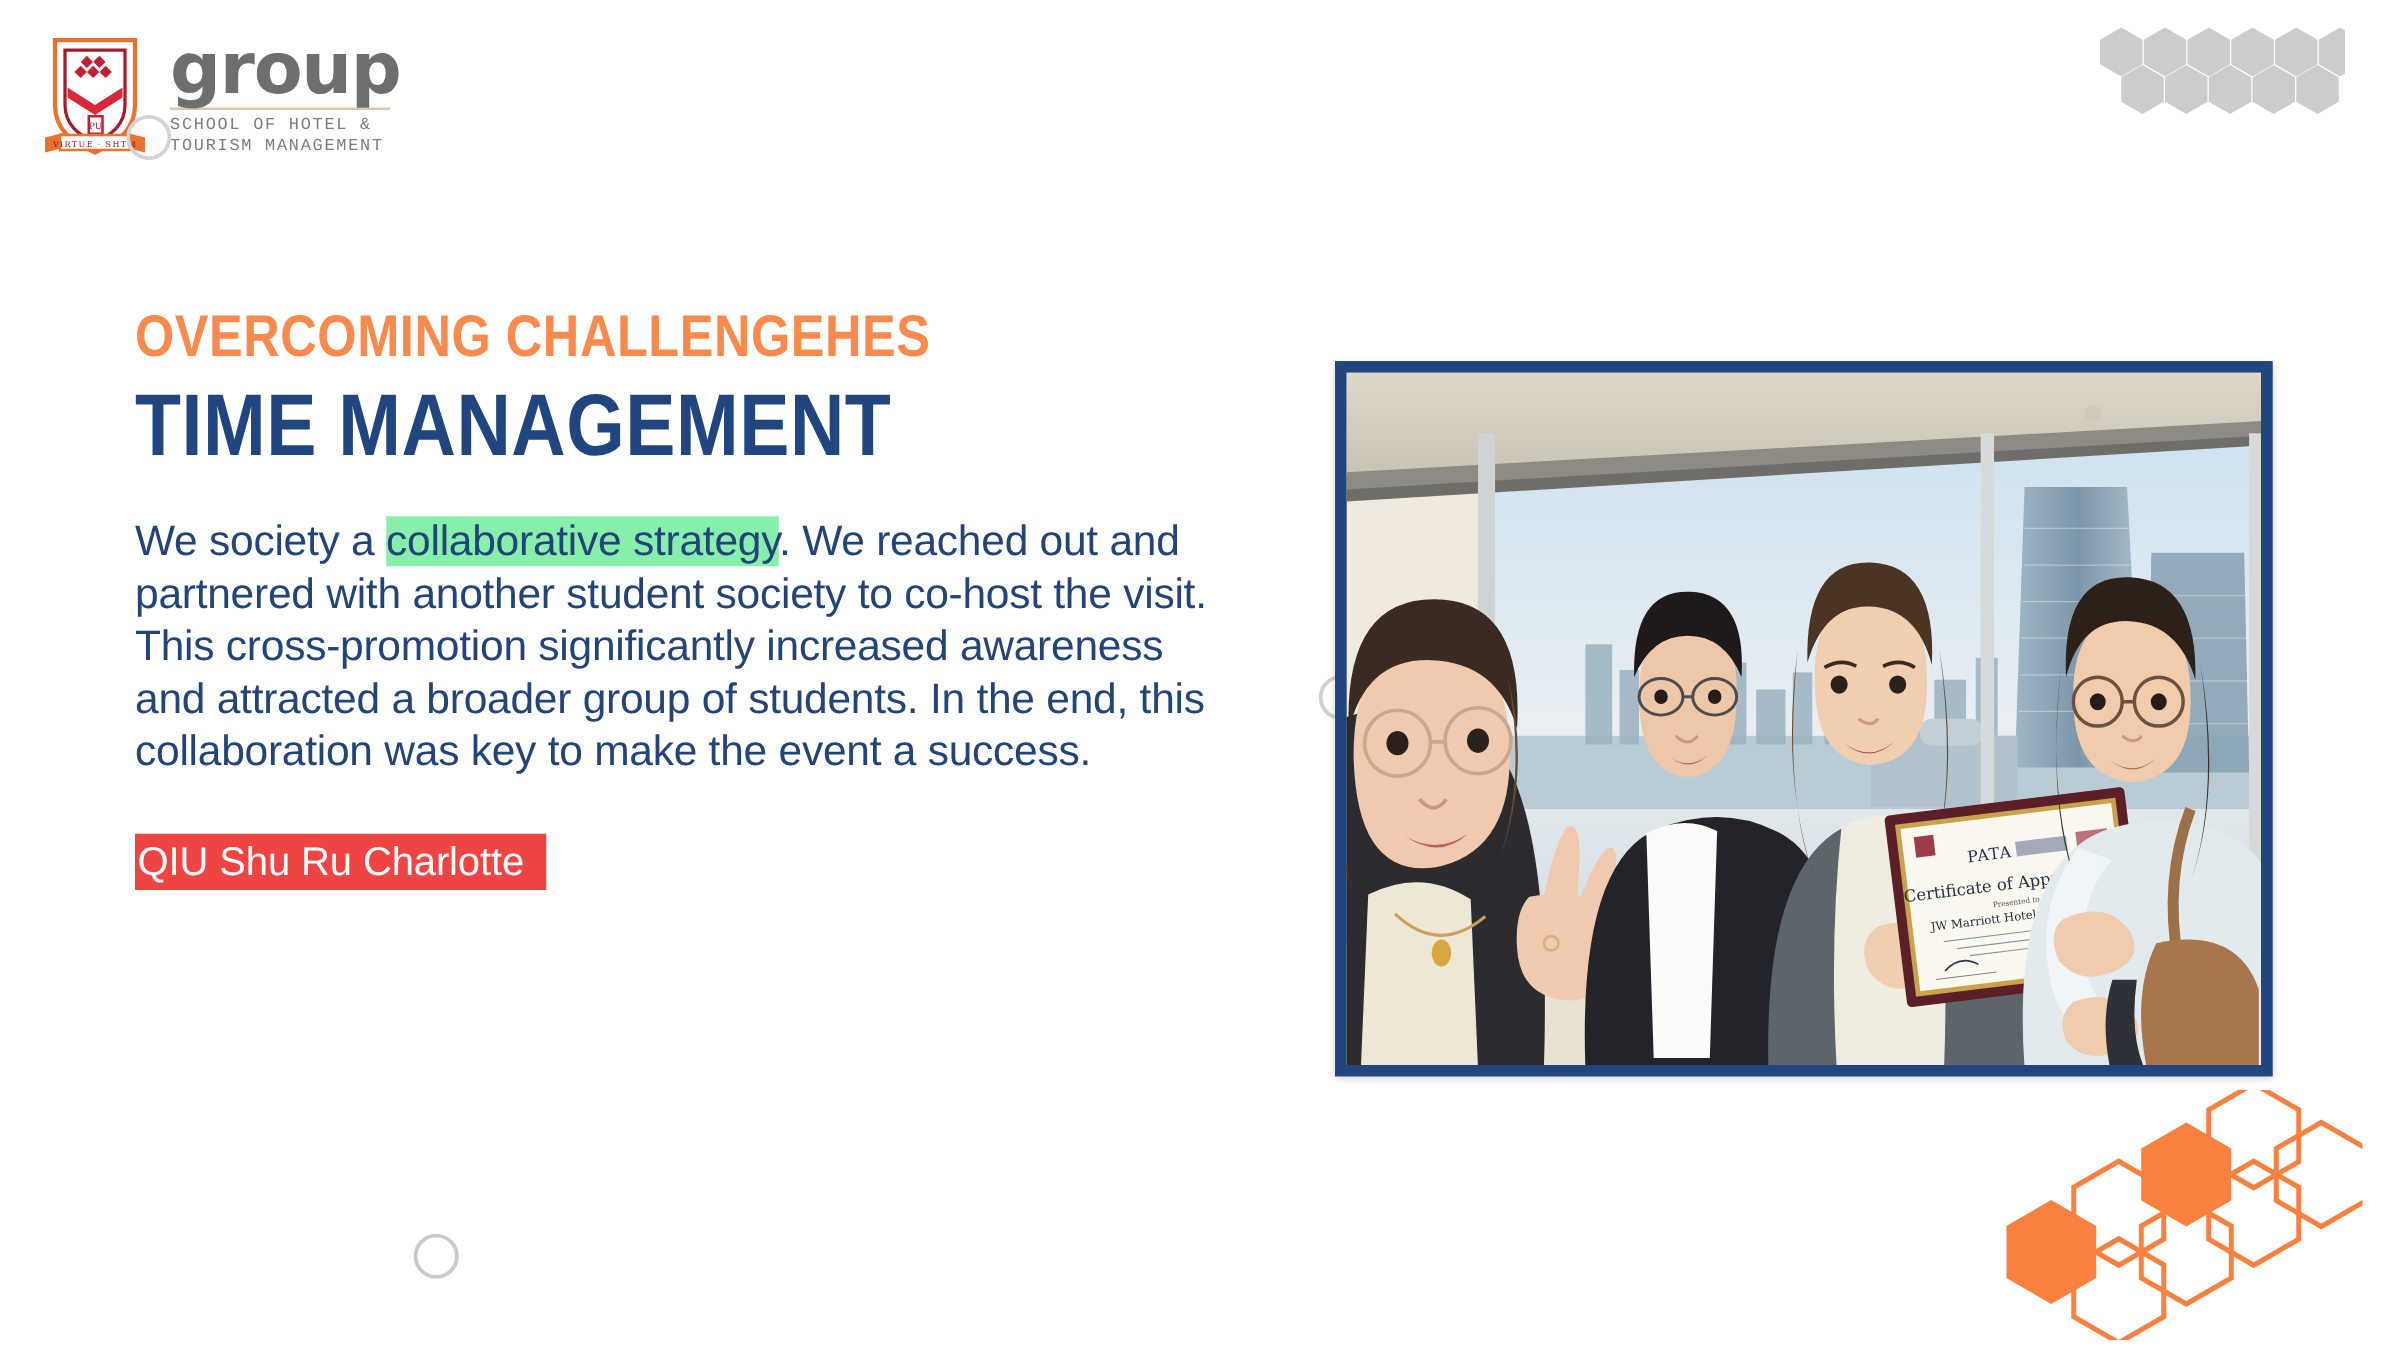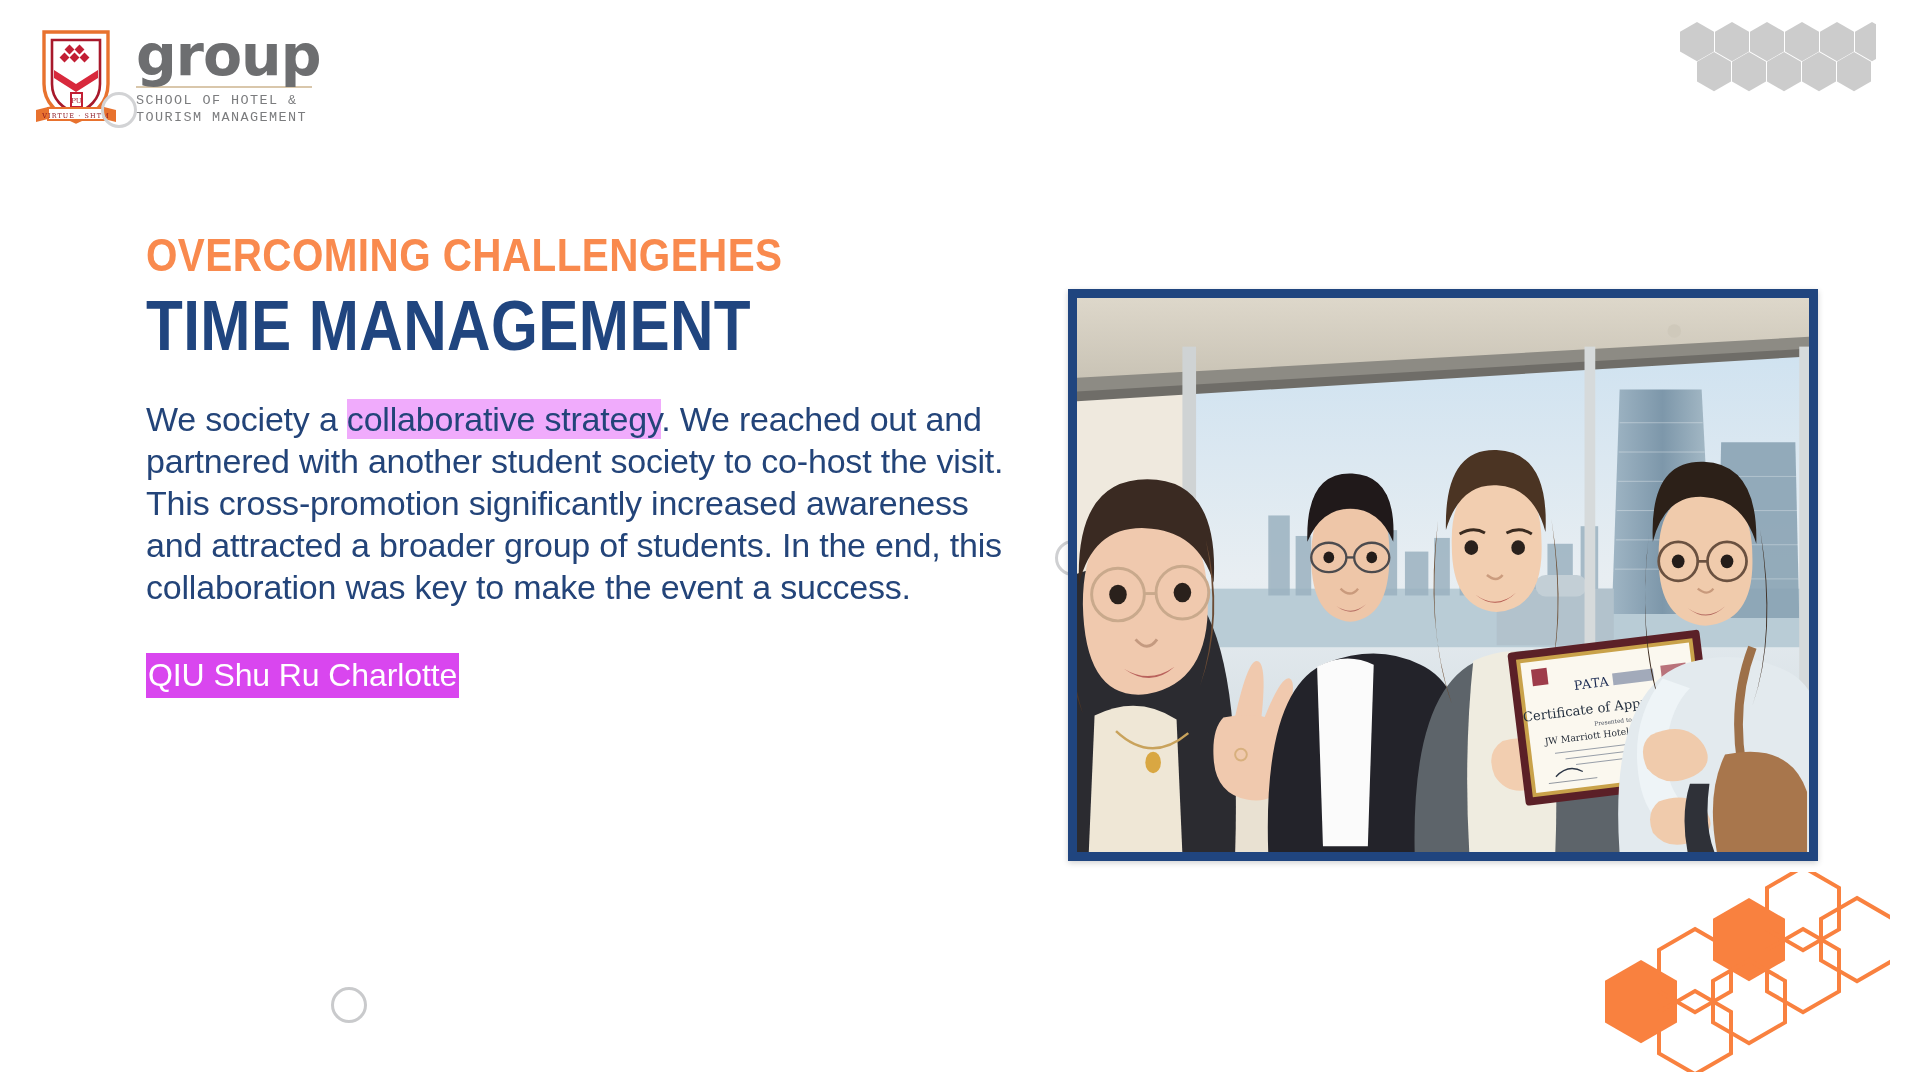--- a/index.html
+++ b/index.html
@@ -58,23 +58,22 @@
   .circle-low  { left: 331px;  top: 987px; width: 30px; height: 30px; border-color: #c9cacc; }
 
   
   .hex-grey { position: absolute; right: 44px; top: 20px; }
   .hex-orange { position: absolute; right: 30px; bottom: 8px; }
 
   
   .content {
     position: absolute;
     left: 108px;
-    top: 230px;
+    top: 244px;
     width: 900px;
-    margin-left: 38px;
   }
   .kicker {
     font-family: "Liberation Sans Narrow", "Liberation Sans", sans-serif;
     font-size: 47px;
     font-weight: bold;
     color: #F98A4E;
     letter-spacing: 0.5px;
     line-height: 1.05;
     transform: scaleX(0.86);
     transform-origin: left center;
@@ -96,32 +95,32 @@
   .body-copy {
     margin: 34px 0 0 0;
     font-family: "Liberation Sans", sans-serif;
     font-size: 34px;
     line-height: 1.235;
     color: #234479;
     width: 880px;
     letter-spacing: -0.2px;
   }
   .hl-grey {
-    background: #f0abfc;
+    background: #86efac;
     padding: 1px 0;
     box-decoration-break: clone;
     -webkit-box-decoration-break: clone;
   }
   .byline-wrap { margin-top: 48px; }
   .byline {
     font-family: "Liberation Sans", sans-serif;
     font-size: 32px;
     color: #ffffff;
-    background: #d946ef;
-    padding: 4px 2px 5px 2px;
+    background: #ef4444;
+    padding: 4px 18px 5px 2px;
     line-height: 1.15;
     letter-spacing: -0.1px;
   }
 
   
   .photo-frame {
     position: absolute;
     left: 1068px;
     top: 289px;
     width: 750px;

